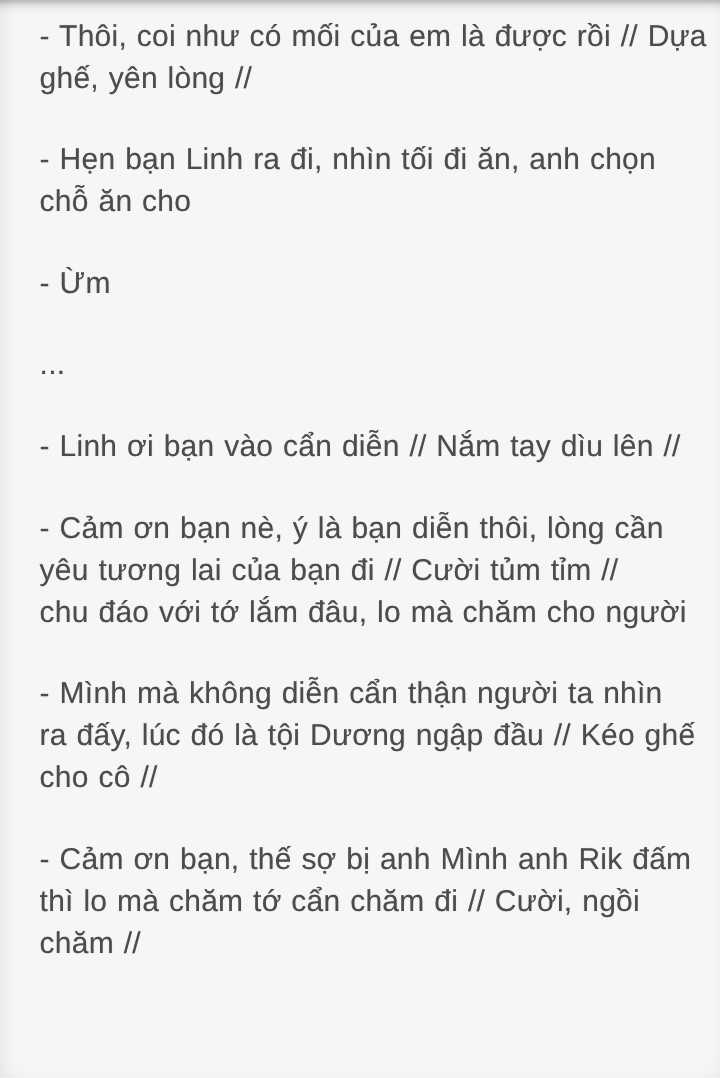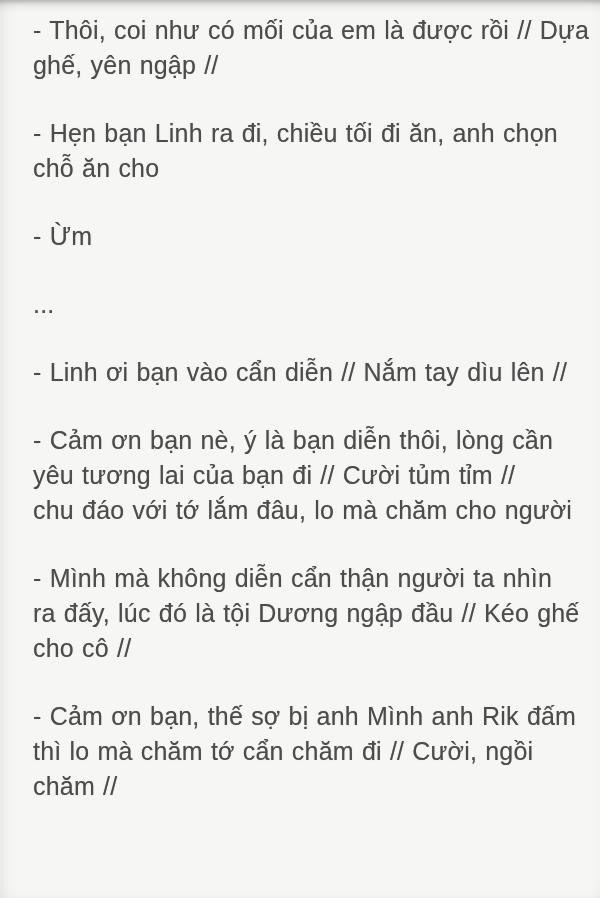--- a/index.html
+++ b/index.html
@@ -63,25 +63,25 @@
     text-shadow: 0 0 0.7px rgba(70,70,70,0.45);
   }
 </style>
 </head>
 <body>
 
 <div class="page">
 
   <p class="para">
     <span class="line">- Thôi, coi như có mối của em là được rồi // Dựa</span>
-    <span class="line">ghế, yên ngập //</span>
+    <span class="line">ghế, yên lòng //</span>
   </p>
 
   <p class="para">
-    <span class="line">- Hẹn bạn Linh ra đi, chiều tối đi ăn, anh chọn</span>
+    <span class="line">- Hẹn bạn Linh ra đi, nhìn tối đi ăn, anh chọn</span>
     <span class="line">chỗ ăn cho</span>
   </p>
 
 
   <p class="para">
     <span class="line">- Ừm</span>
   </p>
 
   <p class="para">
     <span class="line">...</span>

